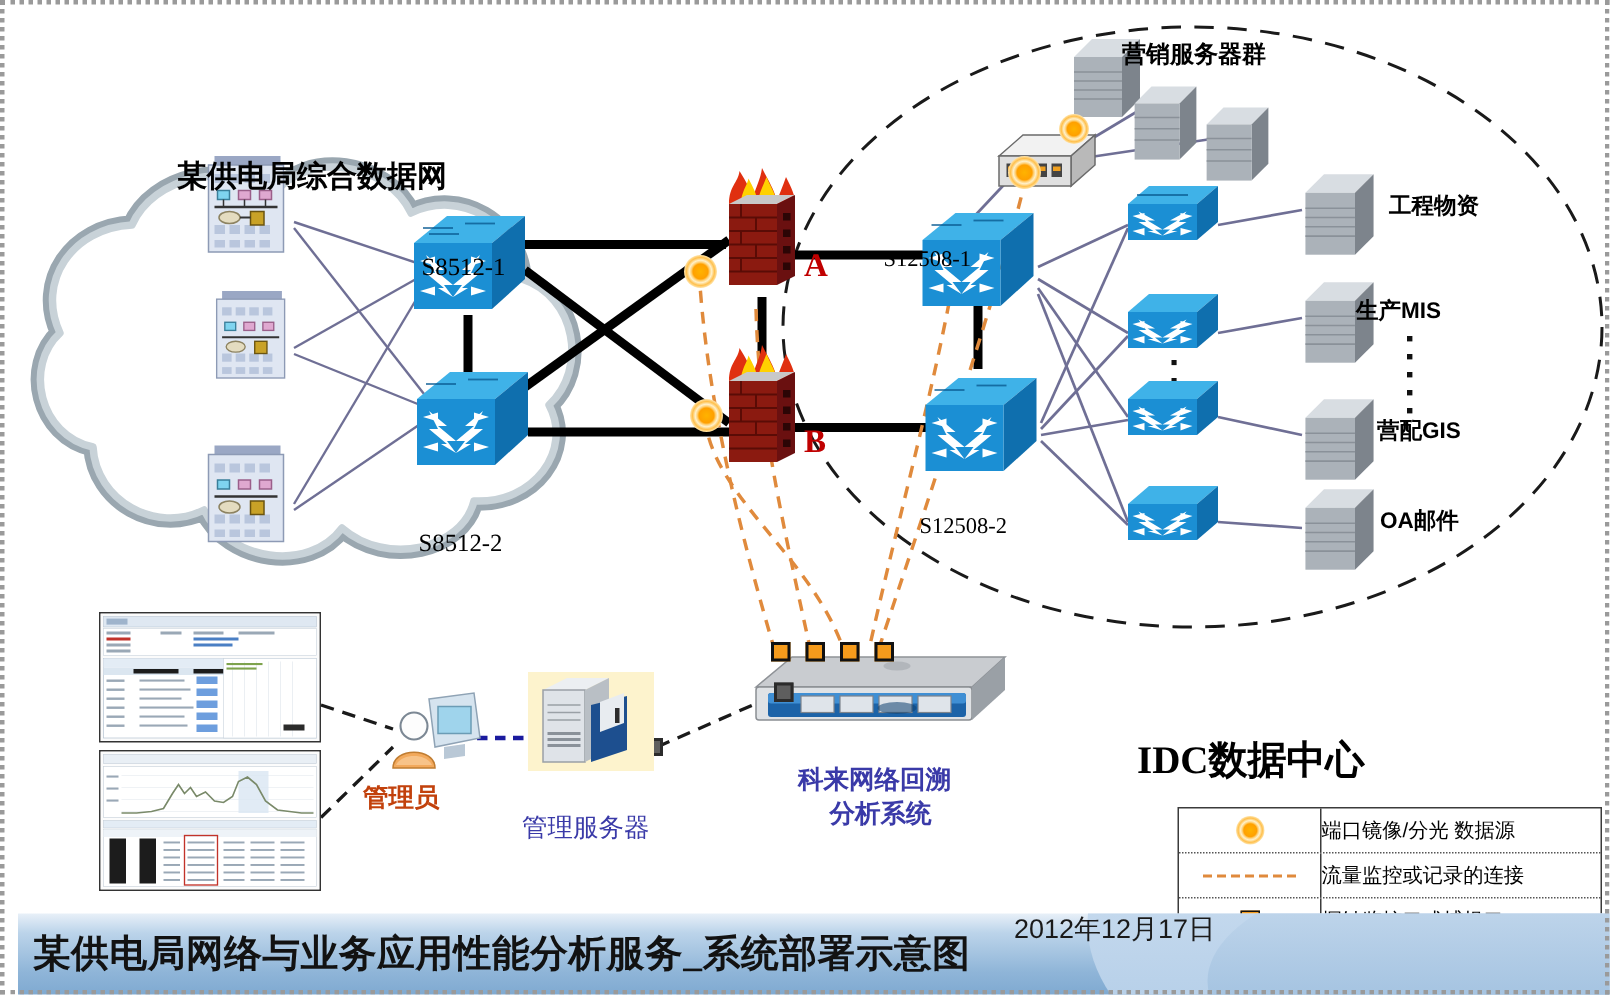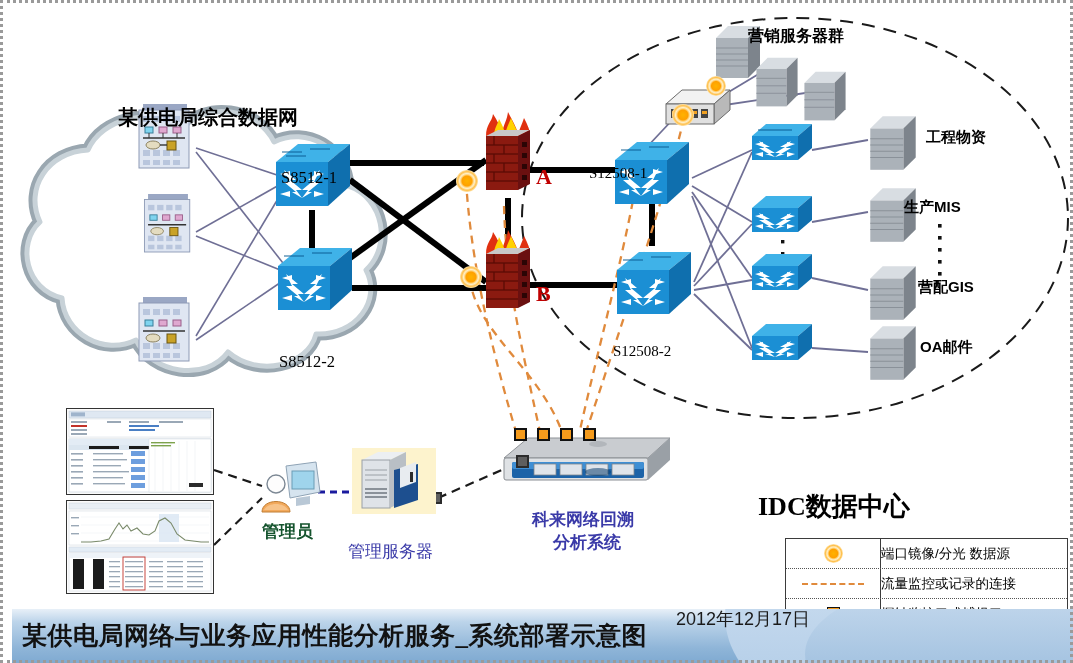--- a/index.html
+++ b/index.html
@@ -53,21 +53,21 @@
   
   #t-cloud{left:118px;top:58px;font-size:20px;font-weight:bold;}
   #t-s8512-1{left:281px;top:122px;font-size:16.5px;}
   #t-s8512-2{left:279px;top:306px;font-size:16.5px;}
   #t-fwA{left:536px;top:118px;font-size:22px;font-weight:bold;color:#c00000;}
   #t-fwB{left:536px;top:235px;font-size:22px;font-weight:bold;color:#c00000;}
   #t-s12508-1{left:589px;top:119px;font-size:15px;}
   #t-s12508-2{left:613px;top:297px;font-size:15px;}
   #t-mkt{left:748px;top:26px;font-size:16px;font-weight:bold;}
   #t-idc{left:758px;top:443px;font-size:26px;font-weight:bold;}
-  #t-admin{left:262px;top:520px;font-size:17px;color:#14532d;font-weight:bold;}
+  #t-admin{left:242px;top:520px;font-size:17px;color:#c2410c;font-weight:bold;}
   #t-mgmt{left:348px;top:540px;font-size:17px;color:#3a3aa8;font-weight:normal;}
   #t-csa1{left:532px;top:508px;font-size:17px;color:#3a3aa8;font-weight:bold;}
   #t-csa2{left:553px;top:531px;font-size:17px;color:#3a3aa8;font-weight:bold;}
   .srv-lbl{font-size:15px;font-weight:bold;}
 </style>
 </head>
 <body>
 
 <div id="slide">
 

